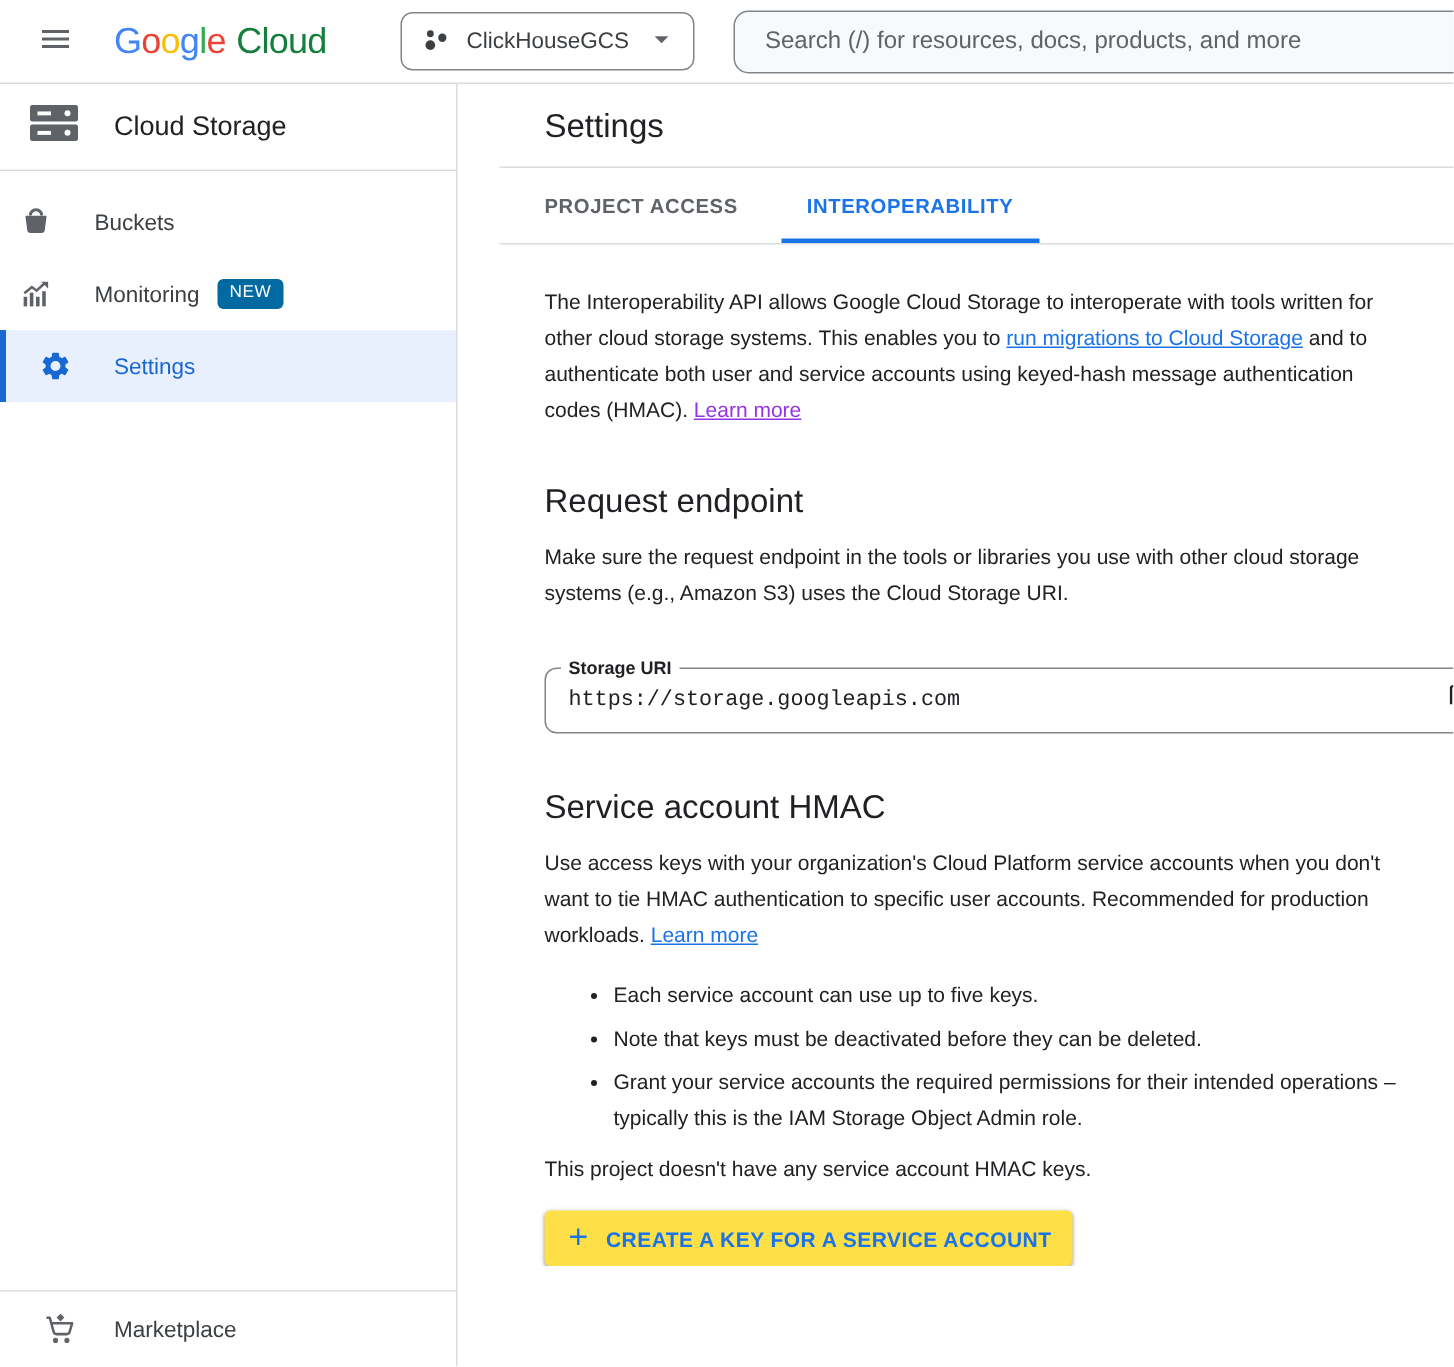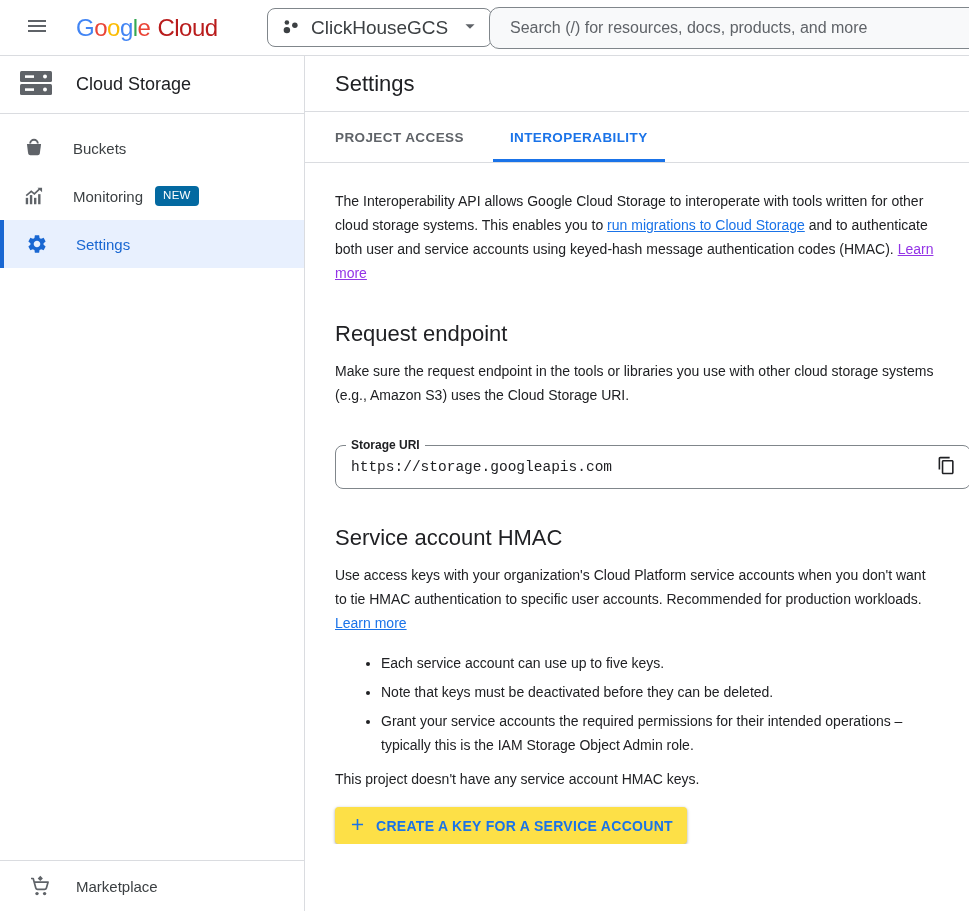--- a/index.html
+++ b/index.html
@@ -6,33 +6,33 @@
   html,body { margin:0; padding:0; }
   body {
     width:969px; height:911px; overflow:hidden;
     background:#fff; color:#202124;
     font-family:"Liberation Sans", sans-serif;
   }
   
   .topbar { position:relative; height:56px; border-bottom:1px solid #dadce0; display:flex; align-items:center; background:#fff; }
   .menu-btn { width:48px; height:48px; margin-left:13px; border:none; background:none; display:flex; align-items:center; justify-content:center; cursor:pointer; padding:0; }
   .logo { display:flex; align-items:baseline; margin-left:15px; font-size:24px; letter-spacing:-0.5px; white-space:nowrap; }
-  .logo-cloud { color:#b91c1c; margin-left:7px; }
+  .logo-cloud { color:#15803d; margin-left:7px; }
   .project-btn { position:absolute; left:267px; top:8px; height:39px; border:1px solid #80868b; border-radius:8px; background:#fff; display:flex; align-items:center; padding:0 10px 0 13px; gap:11px; cursor:pointer; }
-  .project-label { font-size:19px; color:#3c4043; }
+  .project-label { font-size:15px; color:#3c4043; }
   .search-box { position:absolute; left:489px; top:7px; width:560px; height:42px; border:1px solid #80868b; border-radius:10px; background:#f8f9fa; display:flex; align-items:center; padding:0 18px; }
   .search-input { border:none; outline:none; background:transparent; width:100%; font-size:16px; color:#5f6368; font-family:"Liberation Sans", sans-serif; }
   .search-input::placeholder { color:#5f6368; opacity:1; }
   
-  .shell { display:flex; height:855px; }
+  .shell { display:flex; height:855px;gap:28px; }
   .sidebar { width:305px; min-width:305px; border-right:1px solid #dadce0; background:#fff; position:relative; }
   .sidebar-header { height:58px; border-bottom:1px solid #dadce0; display:flex; align-items:center; padding-left:20px; }
   .sidebar-title { font-size:18px; color:#202124; margin-left:24px; }
   .nav { padding-top:10px; }
-  .nav-item { height:48px; display:flex; align-items:center; padding-left:22px; cursor:pointer; }
+  .nav-item { height:48px; display:flex; align-items:center; padding-left:12px; cursor:pointer; }
   .nav-icon { width:24px; height:24px; display:flex; align-items:center; justify-content:center; flex:none; }
   .nav-label { margin-left:27px; font-size:15px; color:#3c4043; }
   .nav-item.selected { background:#e8f0fe; border-left:4px solid #1967d2; padding-left:21px; }
   .nav-item.selected .nav-label { color:#1967d2; }
   .badge { margin-left:12px; background:#0369a1; color:#fff; font-size:11.5px; line-height:1; padding:4px 8px; border-radius:4px; letter-spacing:.3px; }
   .sidebar-footer { position:absolute; left:0; right:0; bottom:0; height:51px; border-top:1px solid #dadce0; display:flex; align-items:center; padding-left:27px; cursor:pointer; background:#fff; }
   .footer-label { margin-left:25px; font-size:15px; color:#3c4043; }
   
   .main { flex:1; display:flex; flex-direction:column; min-width:0; }
   .main-header { height:56px; border-bottom:1px solid #dadce0; display:flex; align-items:center; padding:0 30px; flex:none; }

